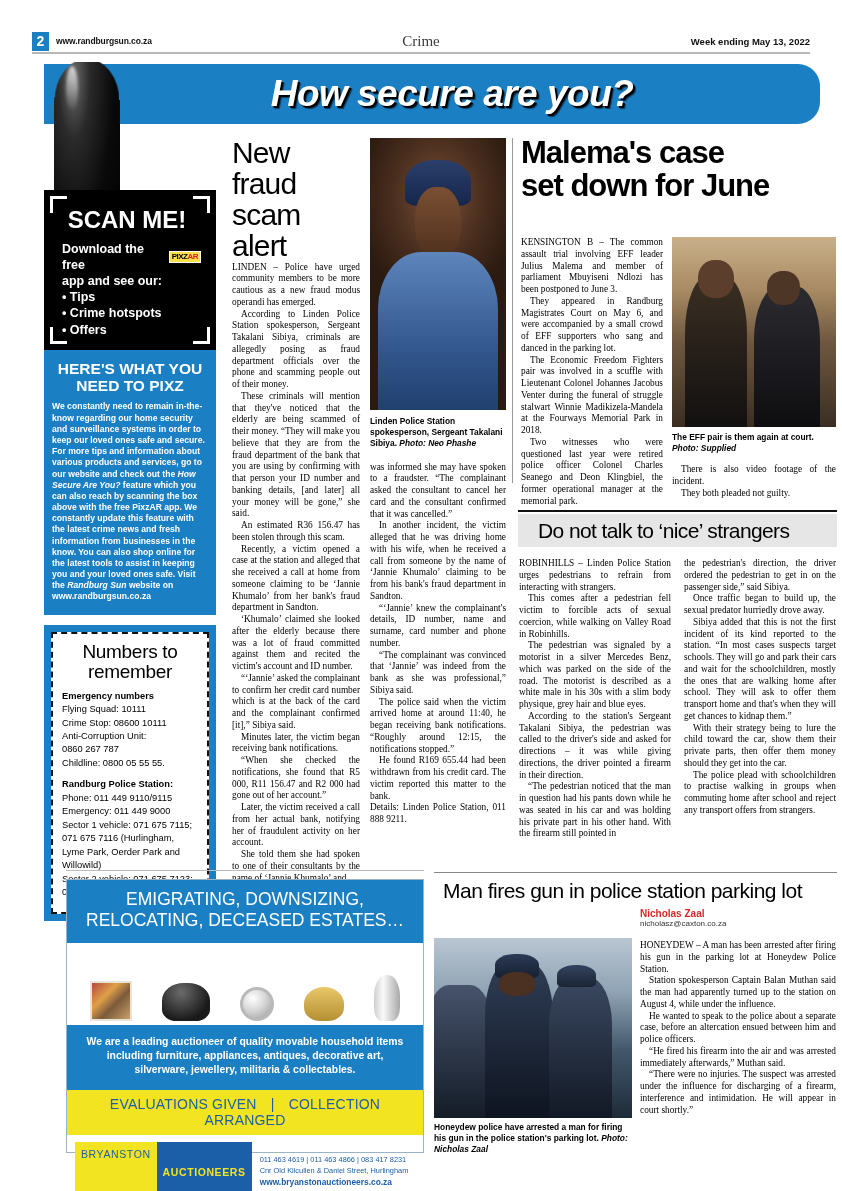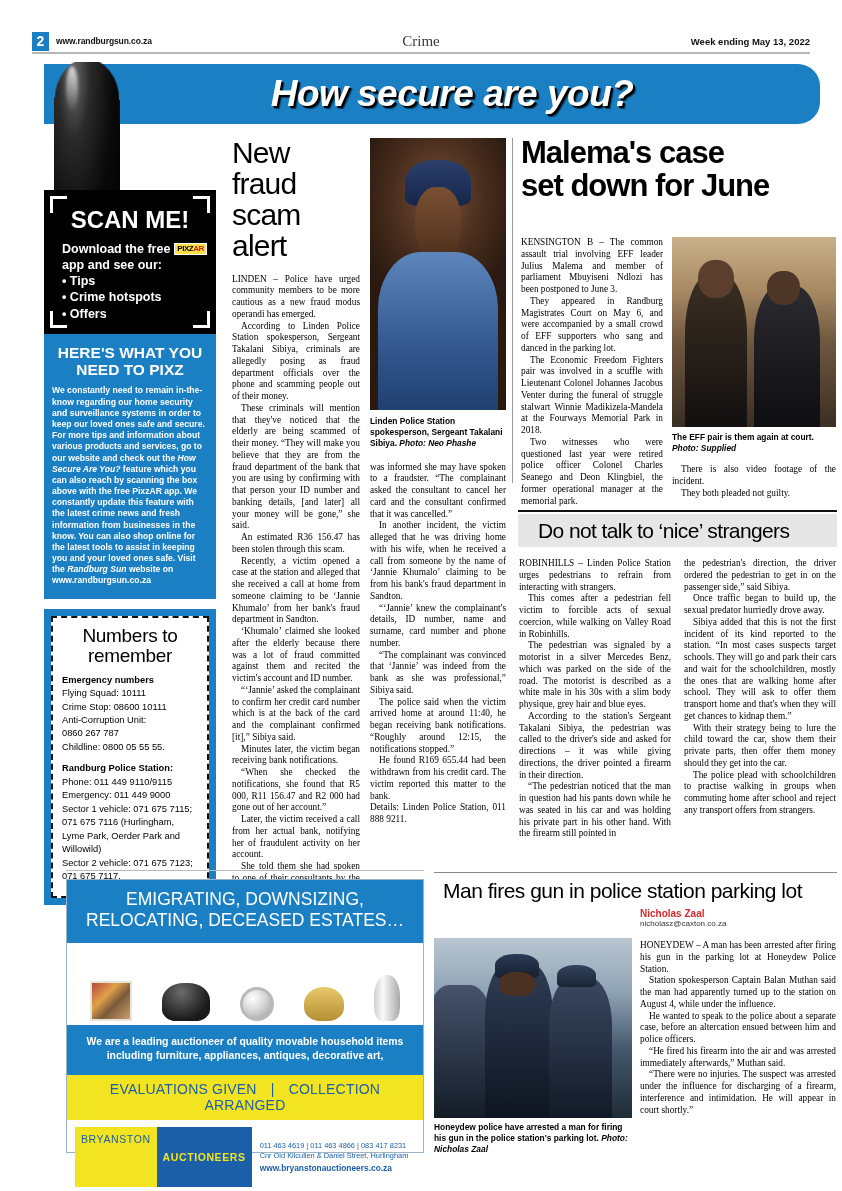--- a/index.html
+++ b/index.html
@@ -70,21 +70,21 @@
     background:linear-gradient(180deg, rgba(255,255,255,.75), rgba(255,255,255,0));
     border-radius:50%;
     filter:blur(1.5px);
   }
 
   
   .sidebar {
     position:absolute; left:44px; top:190px; width:172px;
   }
   .scanme {
-    background:#000; padding:10px 9px 12px 9px; position:relative;
+    background:#000; padding:10px 15px 12px 9px; position:relative;
   }
   .corner { position:absolute; width:17px; height:17px; border:3px solid #fff; }
   .c-tl { left:6px; top:6px; border-right:none; border-bottom:none; }
   .c-tr { right:6px; top:6px; border-left:none; border-bottom:none; }
   .c-bl { left:6px; bottom:6px; border-right:none; border-top:none; }
   .c-br { right:6px; bottom:6px; border-left:none; border-top:none; }
   .scanme-title {
     color:#fff; font-family:"Liberation Sans", sans-serif; font-weight:bold;
     font-size:24px; text-align:center; margin:6px 0 7px 0; letter-spacing:0px;
   }
@@ -373,21 +373,21 @@
         <div class="num-line">071 675 7117.</div>
       </div>
     </div>
   </div>
 
   <div class="col" style="left:232px; top:138px; width:128px;">
     <div class="hl-serif" style="font-size:30px;">
       <div>New fraud</div>
       <div>scam alert</div>
     </div>
-    <div class="body-text" style="margin-top:12px;">
+    <div class="body-text" style="">
       <p class="noind">LINDEN – Police have urged community members to be more cautious as a new fraud modus operandi has emerged.</p>
       <p>According to Linden Police Station spokesperson, Sergeant Takalani Sibiya, criminals are allegedly posing as fraud department officials over the phone and scamming people out of their money.</p>
       <p>These criminals will mention that they've noticed that the elderly are being scammed of their money. “They will make you believe that they are from the fraud department of the bank that you are using by confirming with that person your ID number and banking details, [and later] all your money will be gone,” she said.</p>
       <p>An estimated R36 156.47 has been stolen through this scam.</p>
       <p>Recently, a victim opened a case at the station and alleged that she received a call at home from someone claiming to be ‘Jannie Khumalo’ from her bank's fraud department in Sandton.</p>
       <p>‘Khumalo’ claimed she looked after the elderly because there was a lot of fraud committed against them and recited the victim's account and ID number.</p>
       <p>“‘Jannie’ asked the complainant to confirm her credit card number which is at the back of the card and the complainant confirmed [it],” Sibiya said.</p>
       <p>Minutes later, the victim began receiving bank notifications.</p>
       <p>“When she checked the notifications, she found that R5 000, R11 156.47 and R2 000 had gone out of her account.”</p>
       <p>Later, the victim received a call from her actual bank, notifying her of fraudulent activity on her account.</p>
@@ -489,20 +489,21 @@
     <div class="ad-items">
       <div class="it it1"></div>
       <div class="it it2"></div>
       <div class="it it3"></div>
       <div class="it it4"></div>
       <div class="it it5"></div>
     </div>
     <div class="ad-body">
       <div>We are a leading auctioneer of quality movable household items</div>
       <div>including furniture, appliances, antiques, decorative art,</div>
+      <div>silverware, jewellery, militaria &amp; collectables.</div>
     </div>
     <div class="ad-eval">
       <span>EVALUATIONS GIVEN</span>
       <span style="padding:0 10px;">|</span>
       <span>COLLECTION ARRANGED</span>
     </div>
     <div class="ad-foot">
       <div style="display:flex;">
         <div class="logo-b">BRYANSTON</div>
         <div class="logo-a">AUCTIONEERS</div>

